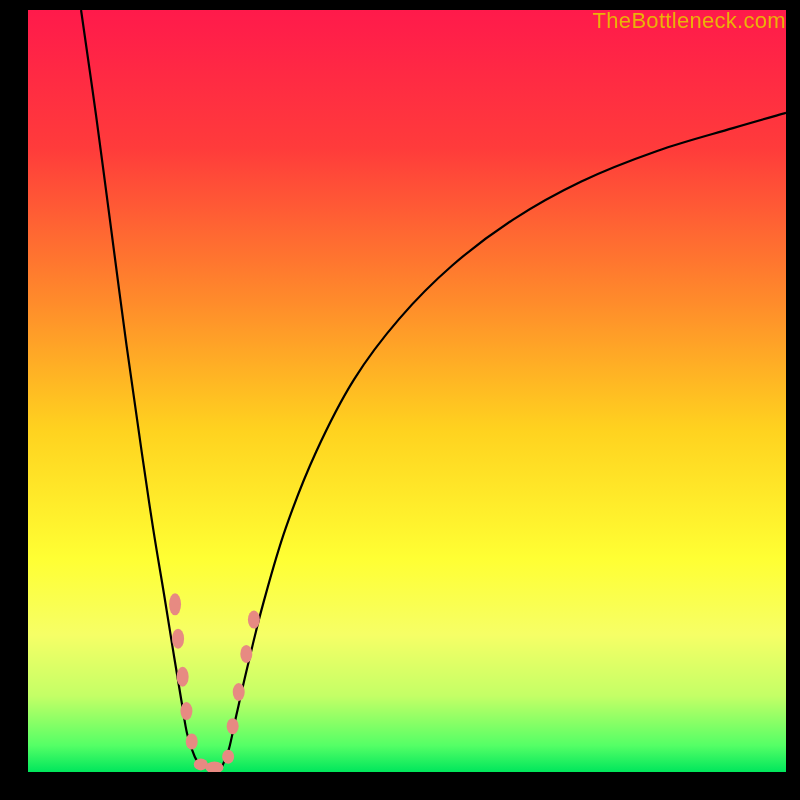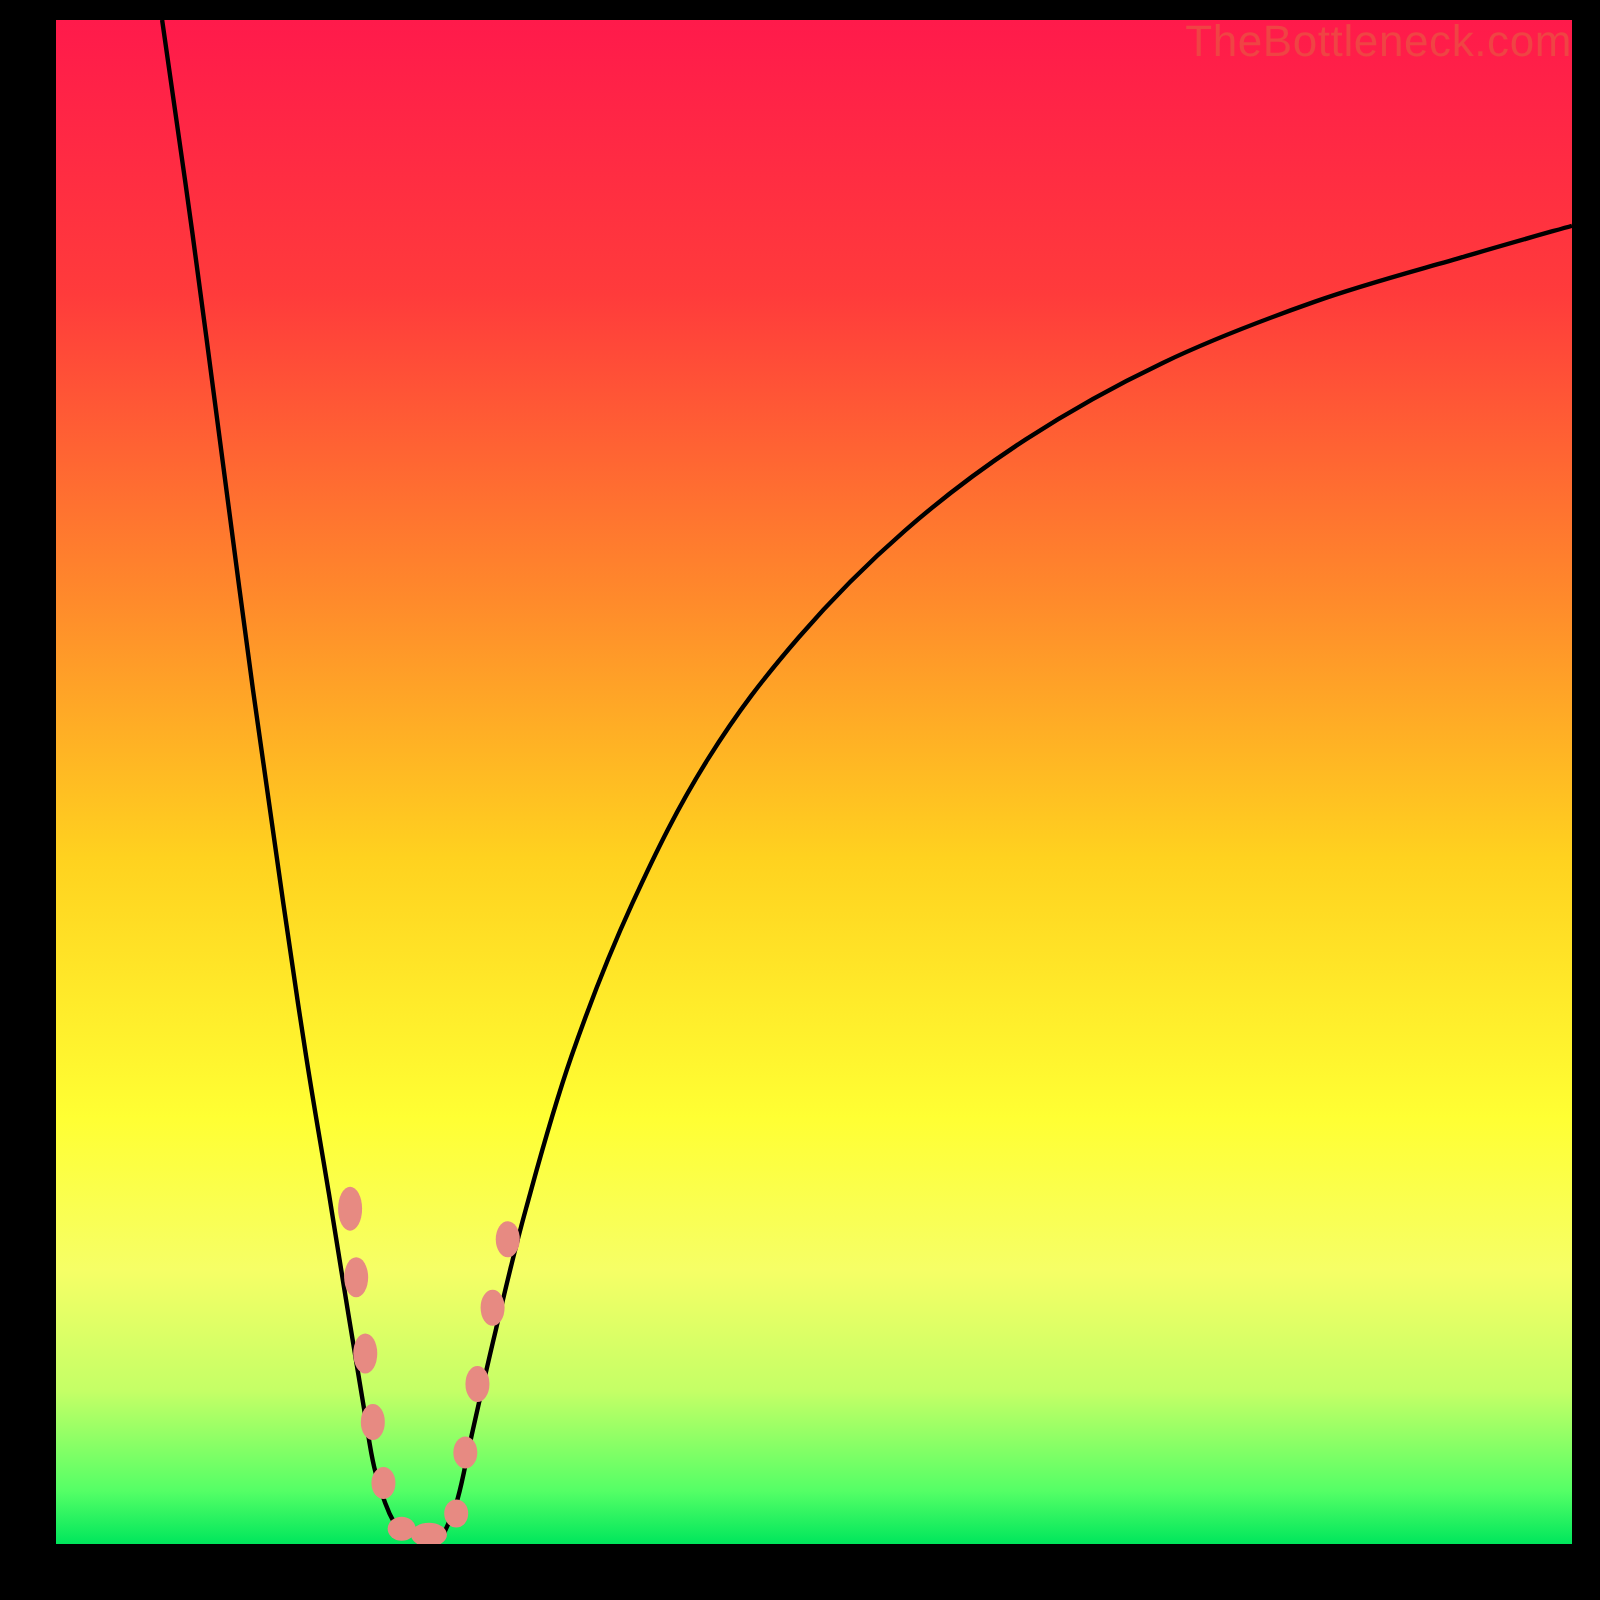--- a/index.html
+++ b/index.html
@@ -28,21 +28,21 @@
   }
   .plot svg {
     display: block;
     width: 758px;
     height: 762px;
   }
   .watermark {
     position: absolute;
     top: 8px;
     right: 14px;
-    color: #ef4444;
+    color: #eab308;
     font-size: 22px;
     font-weight: 500;
     letter-spacing: 0.3px;
     user-select: none;
     pointer-events: none;
   }
 </style>
 </head>
 <body>
 

